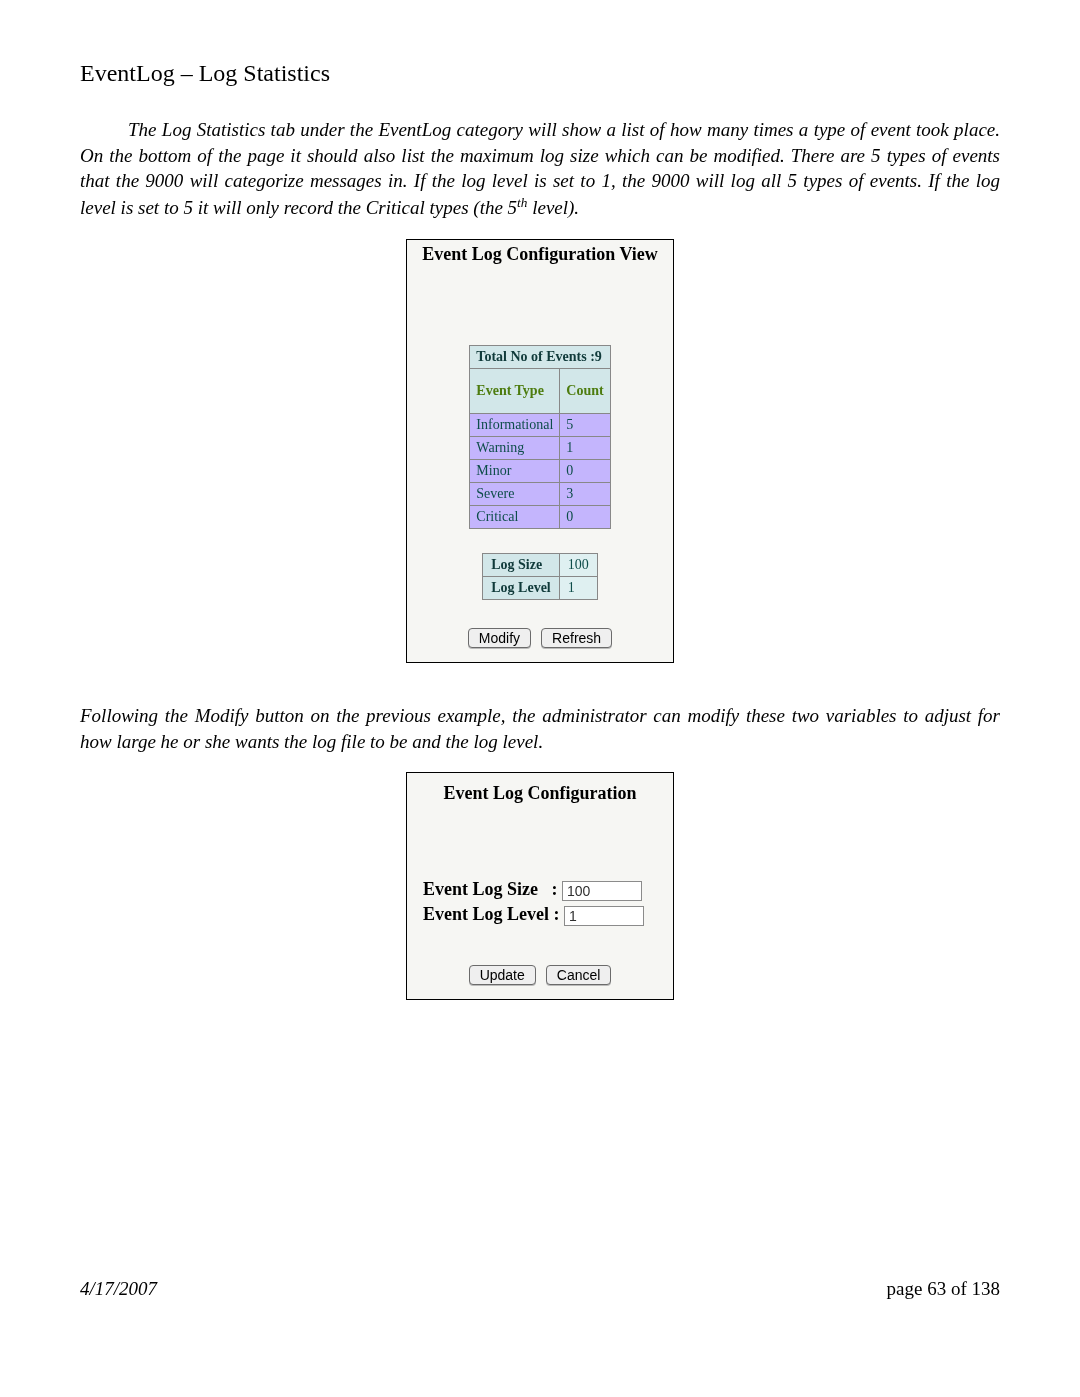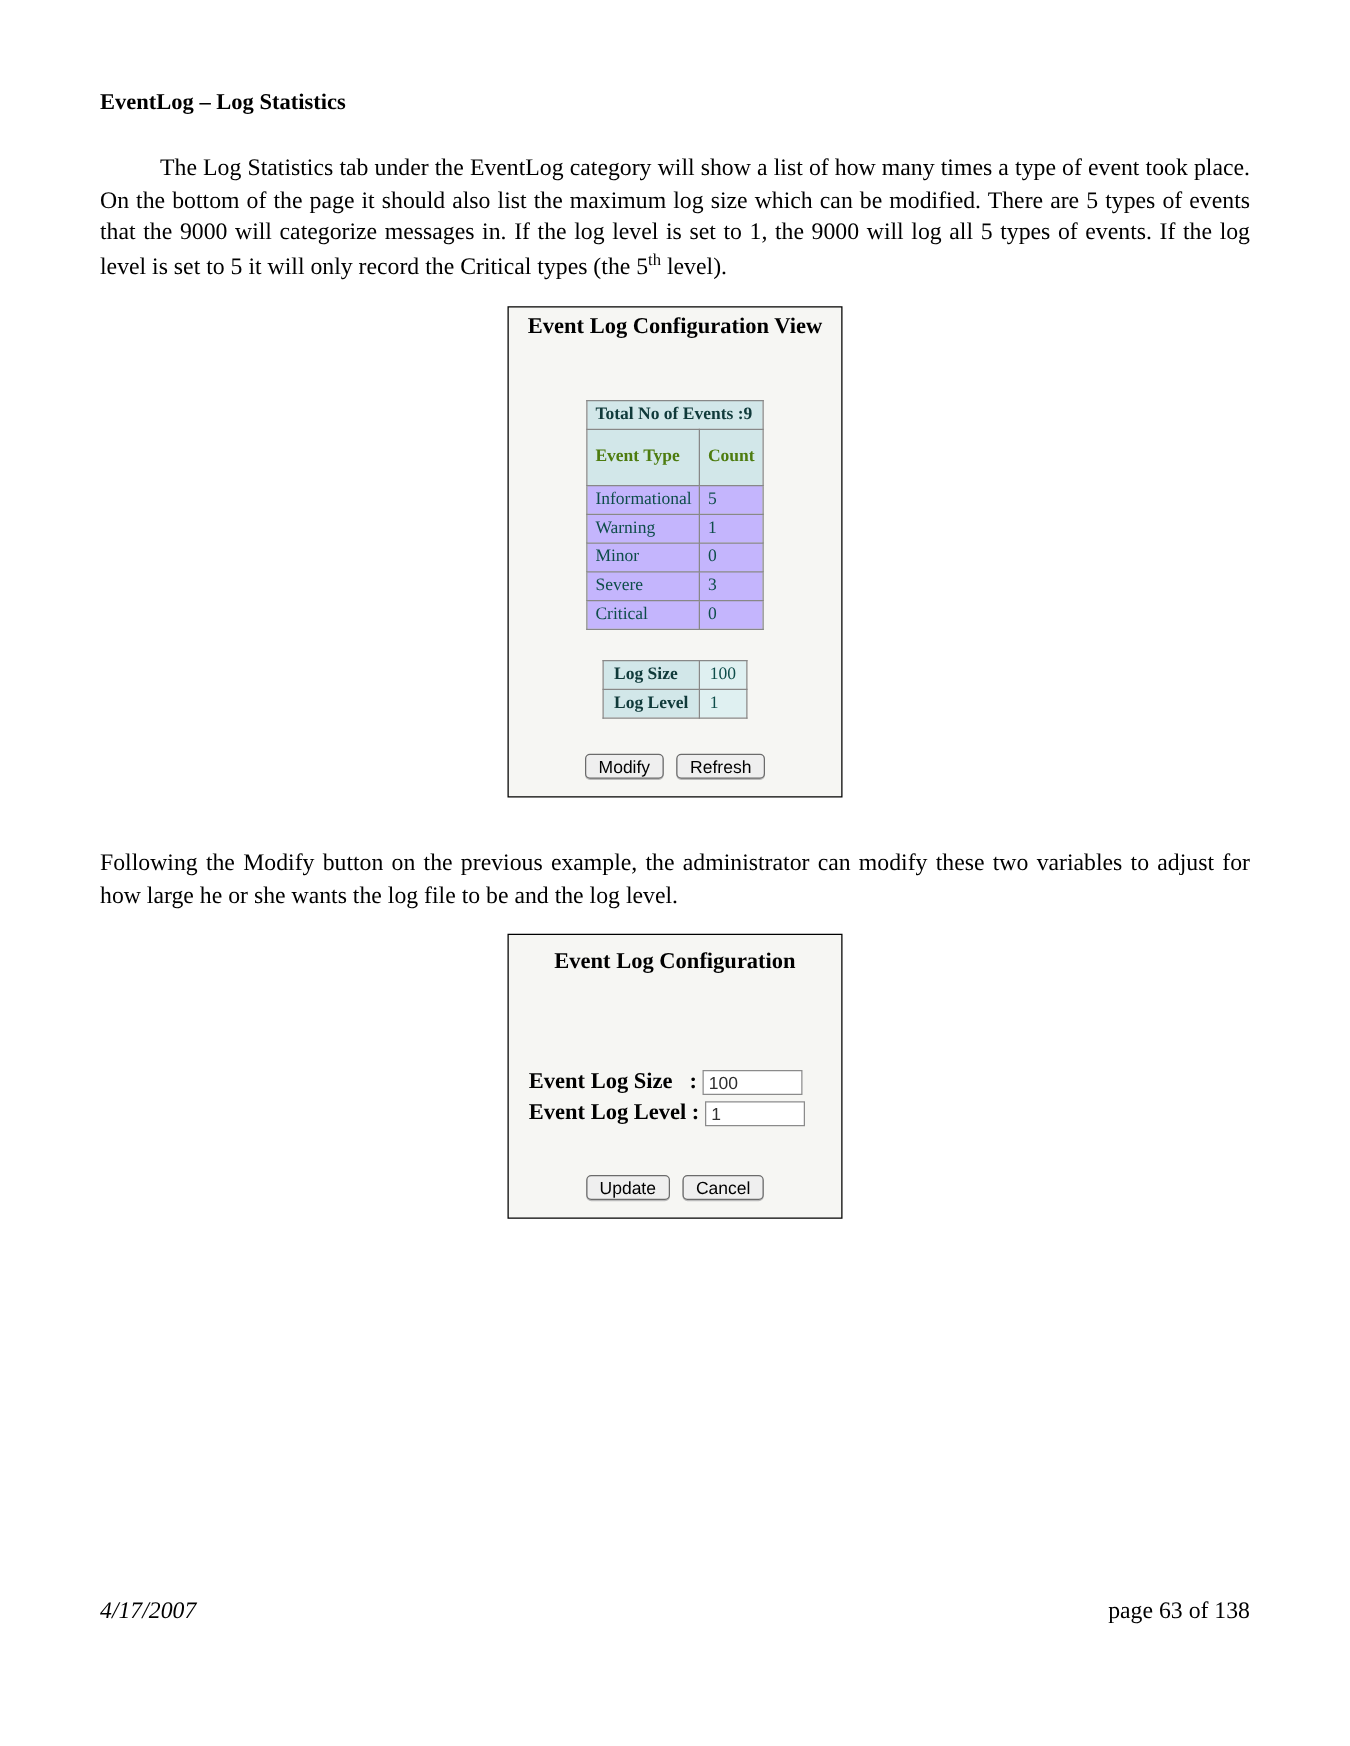--- a/index.html
+++ b/index.html
@@ -10,29 +10,30 @@
     color: #000;
     width: 1080px;
   }
   .page {
     padding: 60px 80px 20px 80px;
     position: relative;
     min-height: 1320px;
     box-sizing: border-box;
   }
   h2.section-title {
-    font-size: 18px;
-    font-weight: bold;
-    margin: 11px 0 30px 0;
+    font-size: 24px;
+    font-weight: normal;
+    margin: 0 0 30px 0;
   }
   p.body-text {
     font-size: 19px;
     line-height: 1.35;
     text-align: justify;
     margin: 0 0 18px 0;
+    font-style: italic;
   }
   .indent { text-indent: 48px; }
   sup { font-size: 0.7em; vertical-align: super; }
   .panel-wrap { text-align: center; margin: 10px 0 40px 0; }
   .panel {
     display: inline-block;
     border: 1px solid #000;
     text-align: center;
     background: #f6f6f3;
     font-family: "Times New Roman", Times, serif;
@@ -43,21 +44,21 @@
     width: 246px;
   }
   .panel-edit {
     padding: 4px 10px 14px 10px;
     width: 246px;
   }
   .panel-title-view {
     font-weight: bold;
     font-size: 18px;
     text-align: center;
-    padding-bottom: 49px;
+    padding-bottom: 80px;
   }
   .panel-title-edit {
     font-weight: bold;
     font-size: 18px;
     text-align: center;
     padding: 6px 0 72px 0;
   }
   table.stats {
     border-collapse: collapse;
     margin: 0 auto 24px auto;

